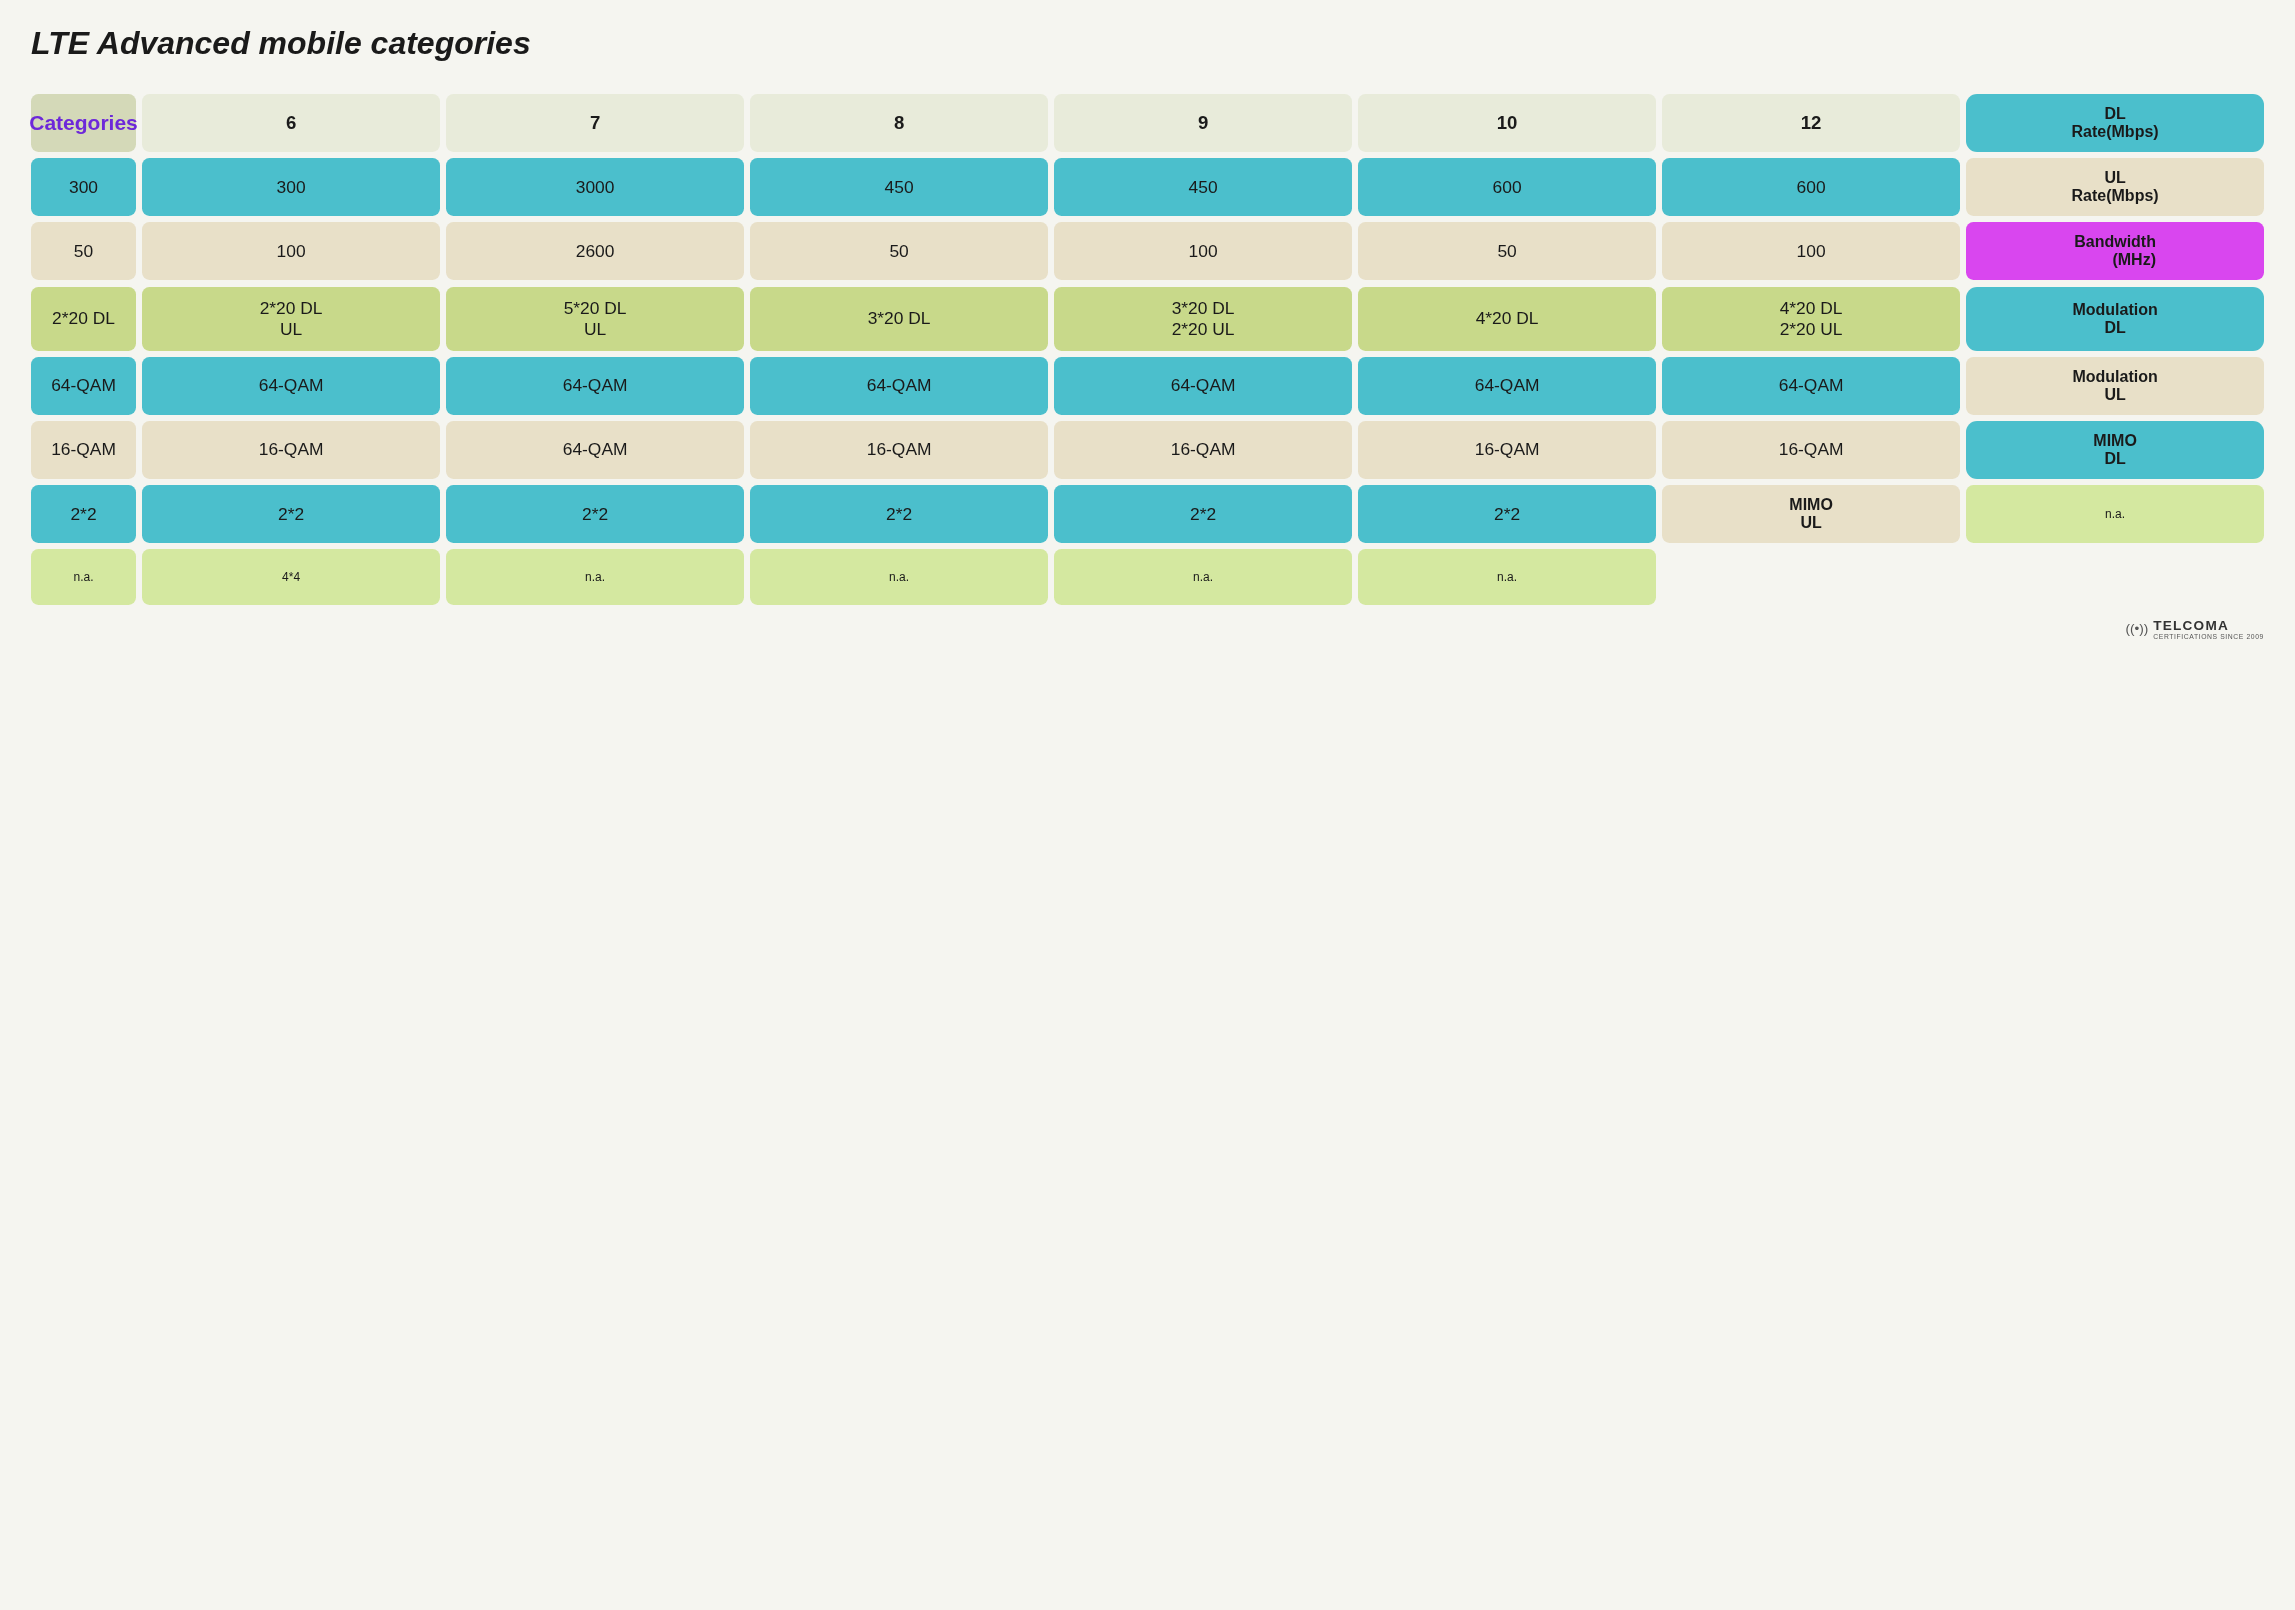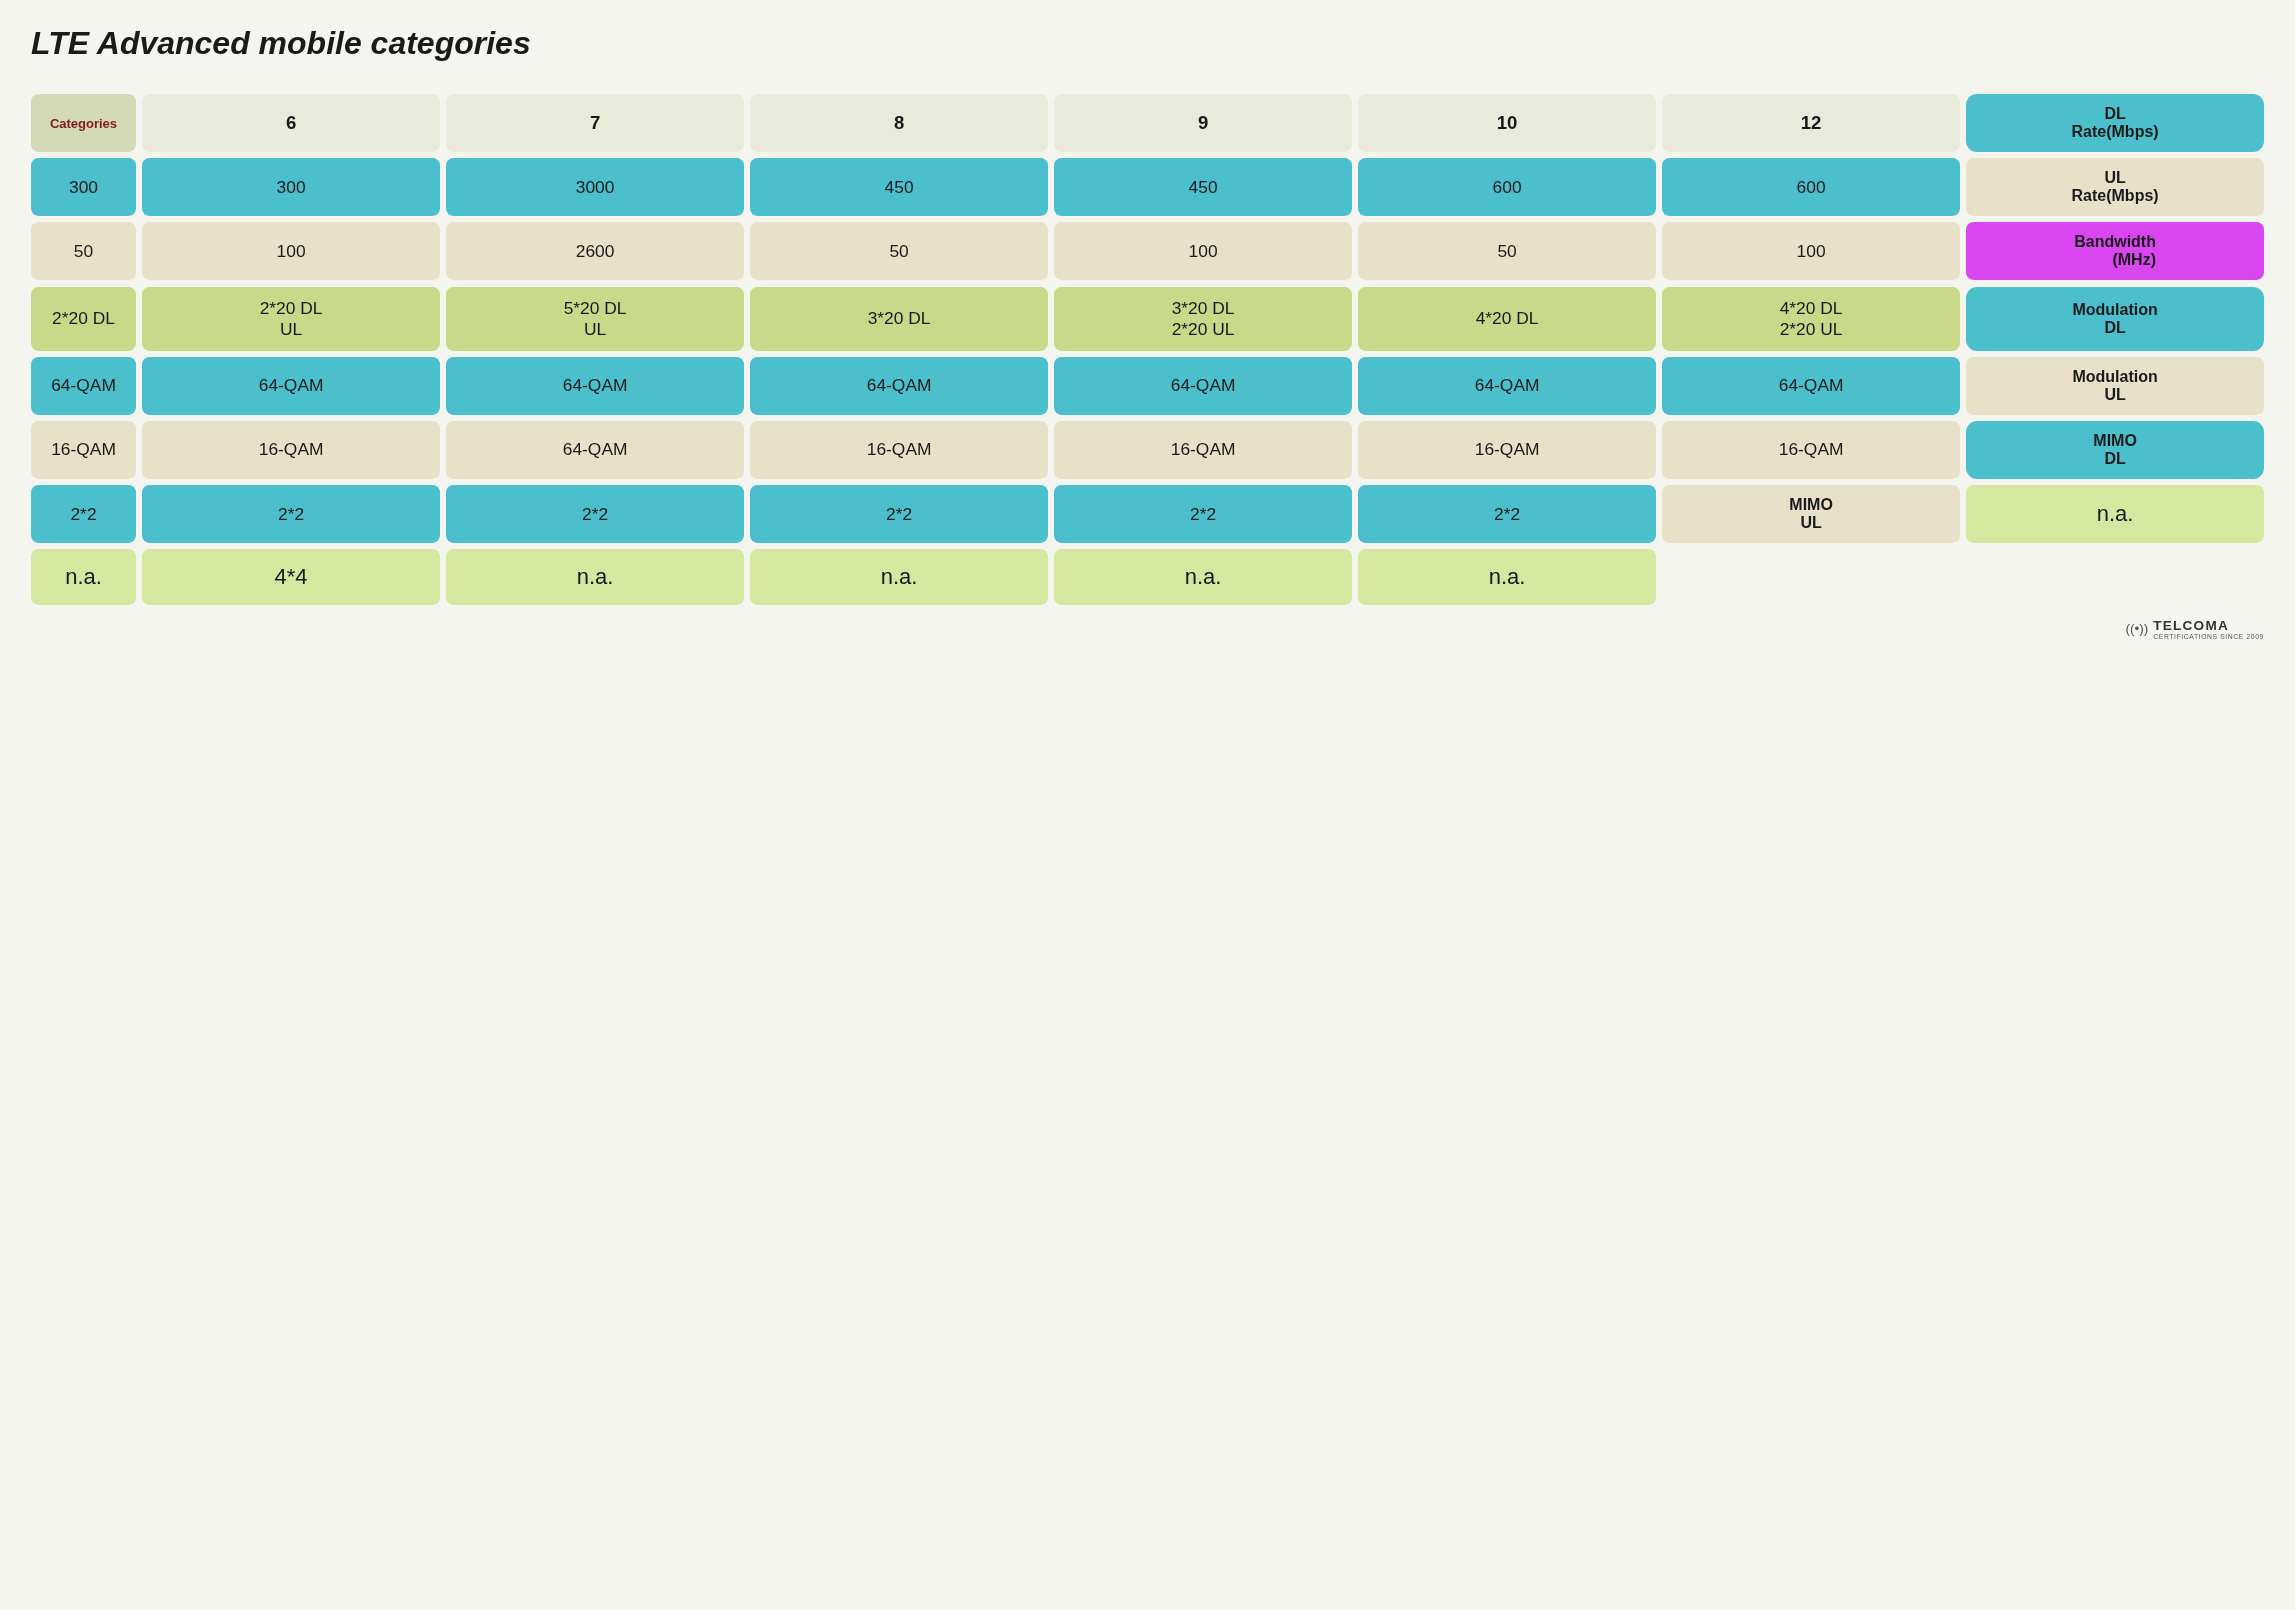--- a/index.html
+++ b/index.html
@@ -37,22 +37,22 @@
       text-align: center;
       padding: 11px 6.2px;
       font-size: 16px;
       min-height: 56px;
     }
 
     
     .cell-header-label {
       background: #d4d9b8;
       font-weight: bold;
-      font-size: 13px;
-      color: #7f1d1d;
+      font-size: 21px;
+      color: #6d28d9;
     }
 
     
     .cell-header-num {
       background: #e8ebda;
       font-weight: bold;
       font-size: 18.6px;
       color: #1a1a1a;
     }
 
@@ -95,21 +95,21 @@
 
     .cell-data-green {
       background: #c8d98a;
       color: #1a1a1a;
       font-size: 17.4px;
     }
 
     .cell-data-lightgreen {
       background: #d4e8a0;
       color: #1a1a1a;
-      font-size: 22px;
+      font-size: 12px;
     }
 
     .footer {
       display: flex;
       justify-content: flex-end;
       margin-top: 12.4px;
       align-items: center;
     }
 
     .telcoma-logo {

